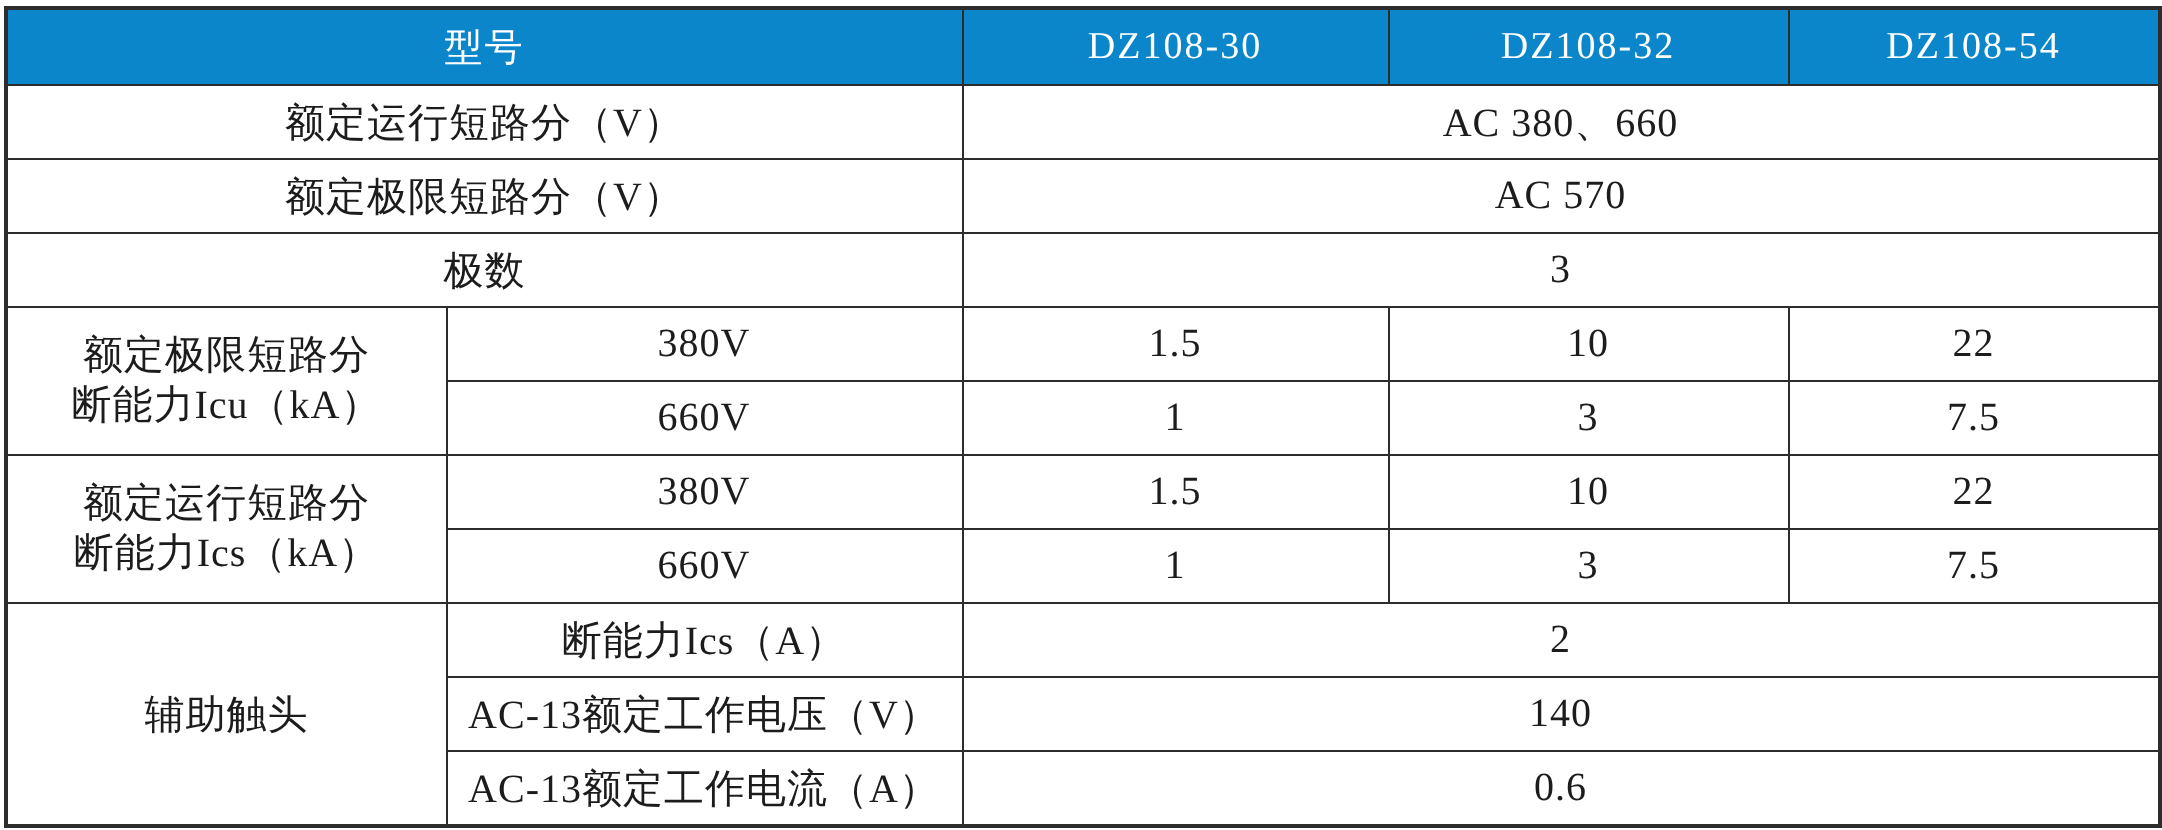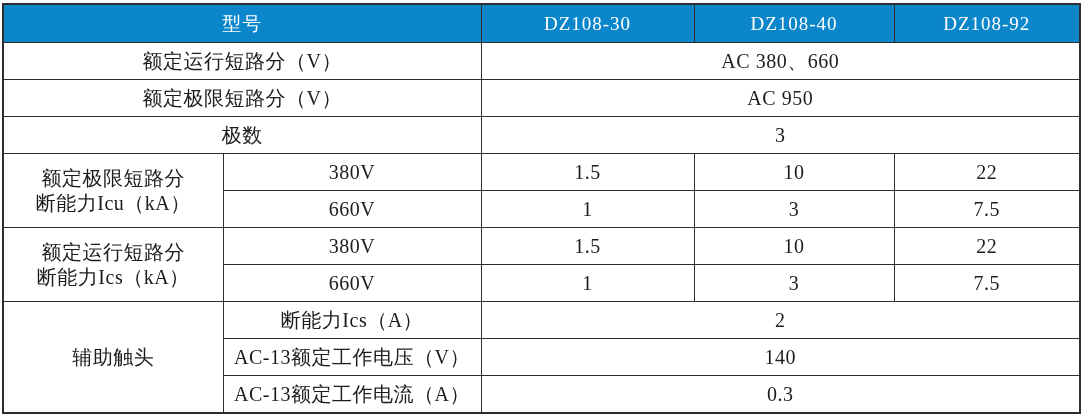--- a/index.html
+++ b/index.html
@@ -52,32 +52,32 @@
     <col style="width:258px">
     <col style="width:213px">
     <col style="width:200px">
     <col style="width:186px">
   </colgroup>
 
   <tbody>
       <tr class="head">
     <td colspan="2">型号</td>
     <td>DZ108-30</td>
-    <td>DZ108-40</td>
-    <td>DZ108-92</td>
+    <td>DZ108-32</td>
+    <td>DZ108-54</td>
   </tr>
 
   <tr>
     <td colspan="2">额定运行短路分（V）</td>
     <td colspan="3" class="num">AC 380、660</td>
   </tr>
 
   <tr>
     <td colspan="2">额定极限短路分（V）</td>
-    <td colspan="3" class="num">AC 950</td>
+    <td colspan="3" class="num">AC 570</td>
   </tr>
 
   <tr>
     <td colspan="2">极数</td>
     <td colspan="3" class="num">3</td>
   </tr>
 
   <tr>
     <td rowspan="2" class="wrap-label">额定极限短路分
 断能力Icu（kA）</td>
@@ -116,16 +116,16 @@
     <td colspan="3" class="num">2</td>
   </tr>
 
   <tr>
     <td>AC-13额定工作电压（V）</td>
     <td colspan="3" class="num">140</td>
   </tr>
 
   <tr>
     <td>AC-13额定工作电流（A）</td>
-    <td colspan="3" class="num">0.3</td>
+    <td colspan="3" class="num">0.6</td>
   </tr>
 </tbody>
   </table>
 
 </body></html>

